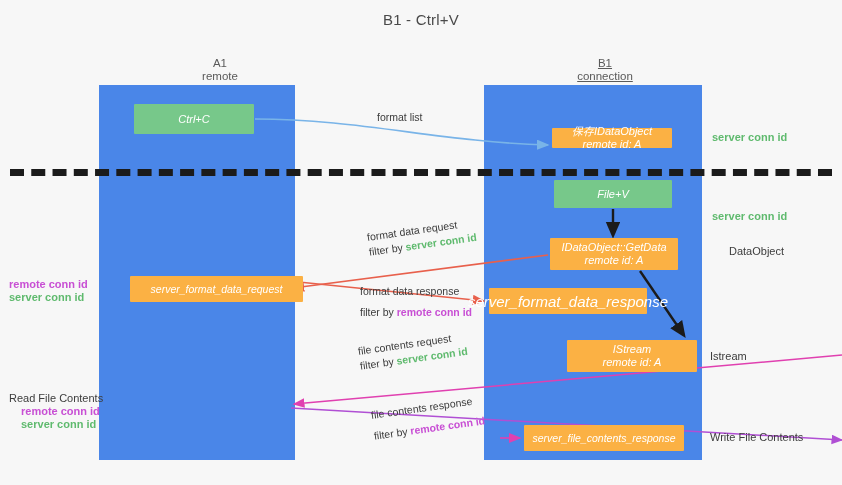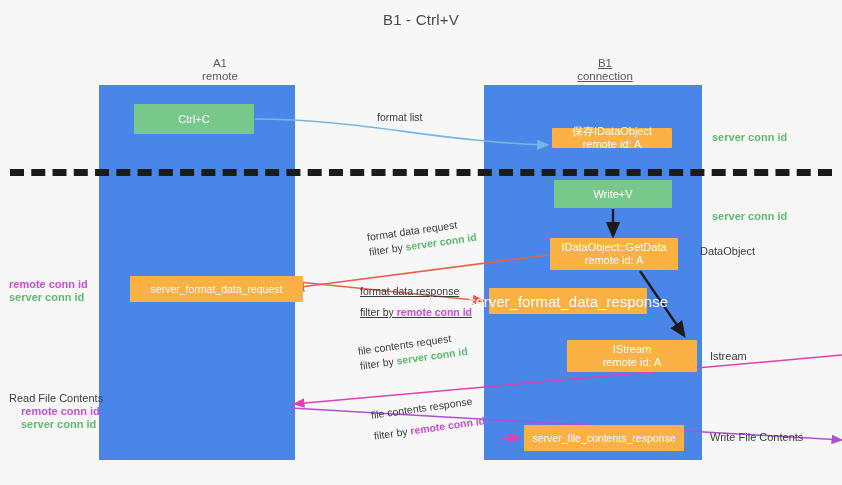--- a/index.html
+++ b/index.html
@@ -59,20 +59,21 @@
     box-sizing: border-box;
     color: #ffffff;
     font-size: 11px;
     text-align: left;
     display: flex;
     flex-direction: column;
     align-items: center;
     justify-content: center;
     line-height: 13px;
     border-radius: 1px;
+    font-style: italic;
   }
   .box.green  { background: #77c88a; }
   .box.orange { background: #fbb144; }
   .box .l2 { display: block; }
 
   #box-ctrlc   { left: 134px; top: 104px; width: 120px; height: 30px; }
   #box-idata   { left: 552px; top: 128px; width: 120px; height: 20px; }
   #box-ctrlv   { left: 554px; top: 180px; width: 118px; height: 28px; }
   #box-getdata { left: 550px; top: 238px; width: 128px; height: 32px; }
   #box-sfdreq  { left: 130px; top: 276px; width: 173px; height: 26px; font-size: 10.5px;}
@@ -82,40 +83,40 @@
   #box-sfcres  { left: 524px; top: 425px; width: 160px; height: 26px; font-size: 10.5px;}
 
   
   .note { font-size: 11px; line-height: 13px; }
   .green-txt  { color: #5fba6e; font-weight: bold; }
   .purple-txt { color: #c84fd4; font-weight: bold; }
   .plain-txt  { color: #3c3c3c; }
 
   #note-server-1 { left: 712px; top: 131px; }
   #note-server-2 { left: 712px; top: 210px; }
-  #note-dataobject { left: 700px; top: 245px; color:#3c3c3c; }
+  #note-dataobject { left: 729px; top: 245px; color:#3c3c3c; }
   #note-istream    { left: 710px; top: 350px; color:#3c3c3c; }
   #note-write      { left: 710px; top: 431px; color:#3c3c3c; }
 
   #note-left-1 { left: 9px; top: 278px; }
   #note-left-2 { left: 9px; top: 392px; }
 
   
   .arrow-label {
     font-size: 10.5px;
     color: #3c3c3c;
     white-space: nowrap;
     line-height: 15px;
   }
   .rot-up { transform: rotate(-8deg); transform-origin: left top; }
 
   #lbl-format-list { left: 377px; top: 110px; }
 
   #lbl-fdreq { left: 366px; top: 230px; }
-  #lbl-fdres { left: 360px; top: 284px; text-decoration: underline; }
+  #lbl-fdres { left: 360px; top: 284px; }
 
   #lbl-fcreq { left: 357px; top: 344px; }
   #lbl-fcres { left: 370px; top: 408px; }
 
   
   #wires { left: 0; top: 0; width: 842px; height: 485px; pointer-events: none; }
 </style>
 </head>
 <body>
 
@@ -178,21 +179,21 @@
   <div id="box-ctrlc" class="abs box green">
     <span>Ctrl+C</span>
   </div>
 
   <div id="box-idata" class="abs box orange">
     <span>保存IDataObject</span>
     <span class="l2">remote id: A</span>
   </div>
 
   <div id="box-ctrlv" class="abs box green">
-    <span>Write+V</span>
+    <span>File+V</span>
   </div>
 
   <div id="box-getdata" class="abs box orange">
     <span>IDataObject::GetData</span>
     <span class="l2">remote id: A</span>
   </div>
 
   <div id="box-sfdreq" class="abs box orange">
     <span>server_format_data_request</span>
   </div>

